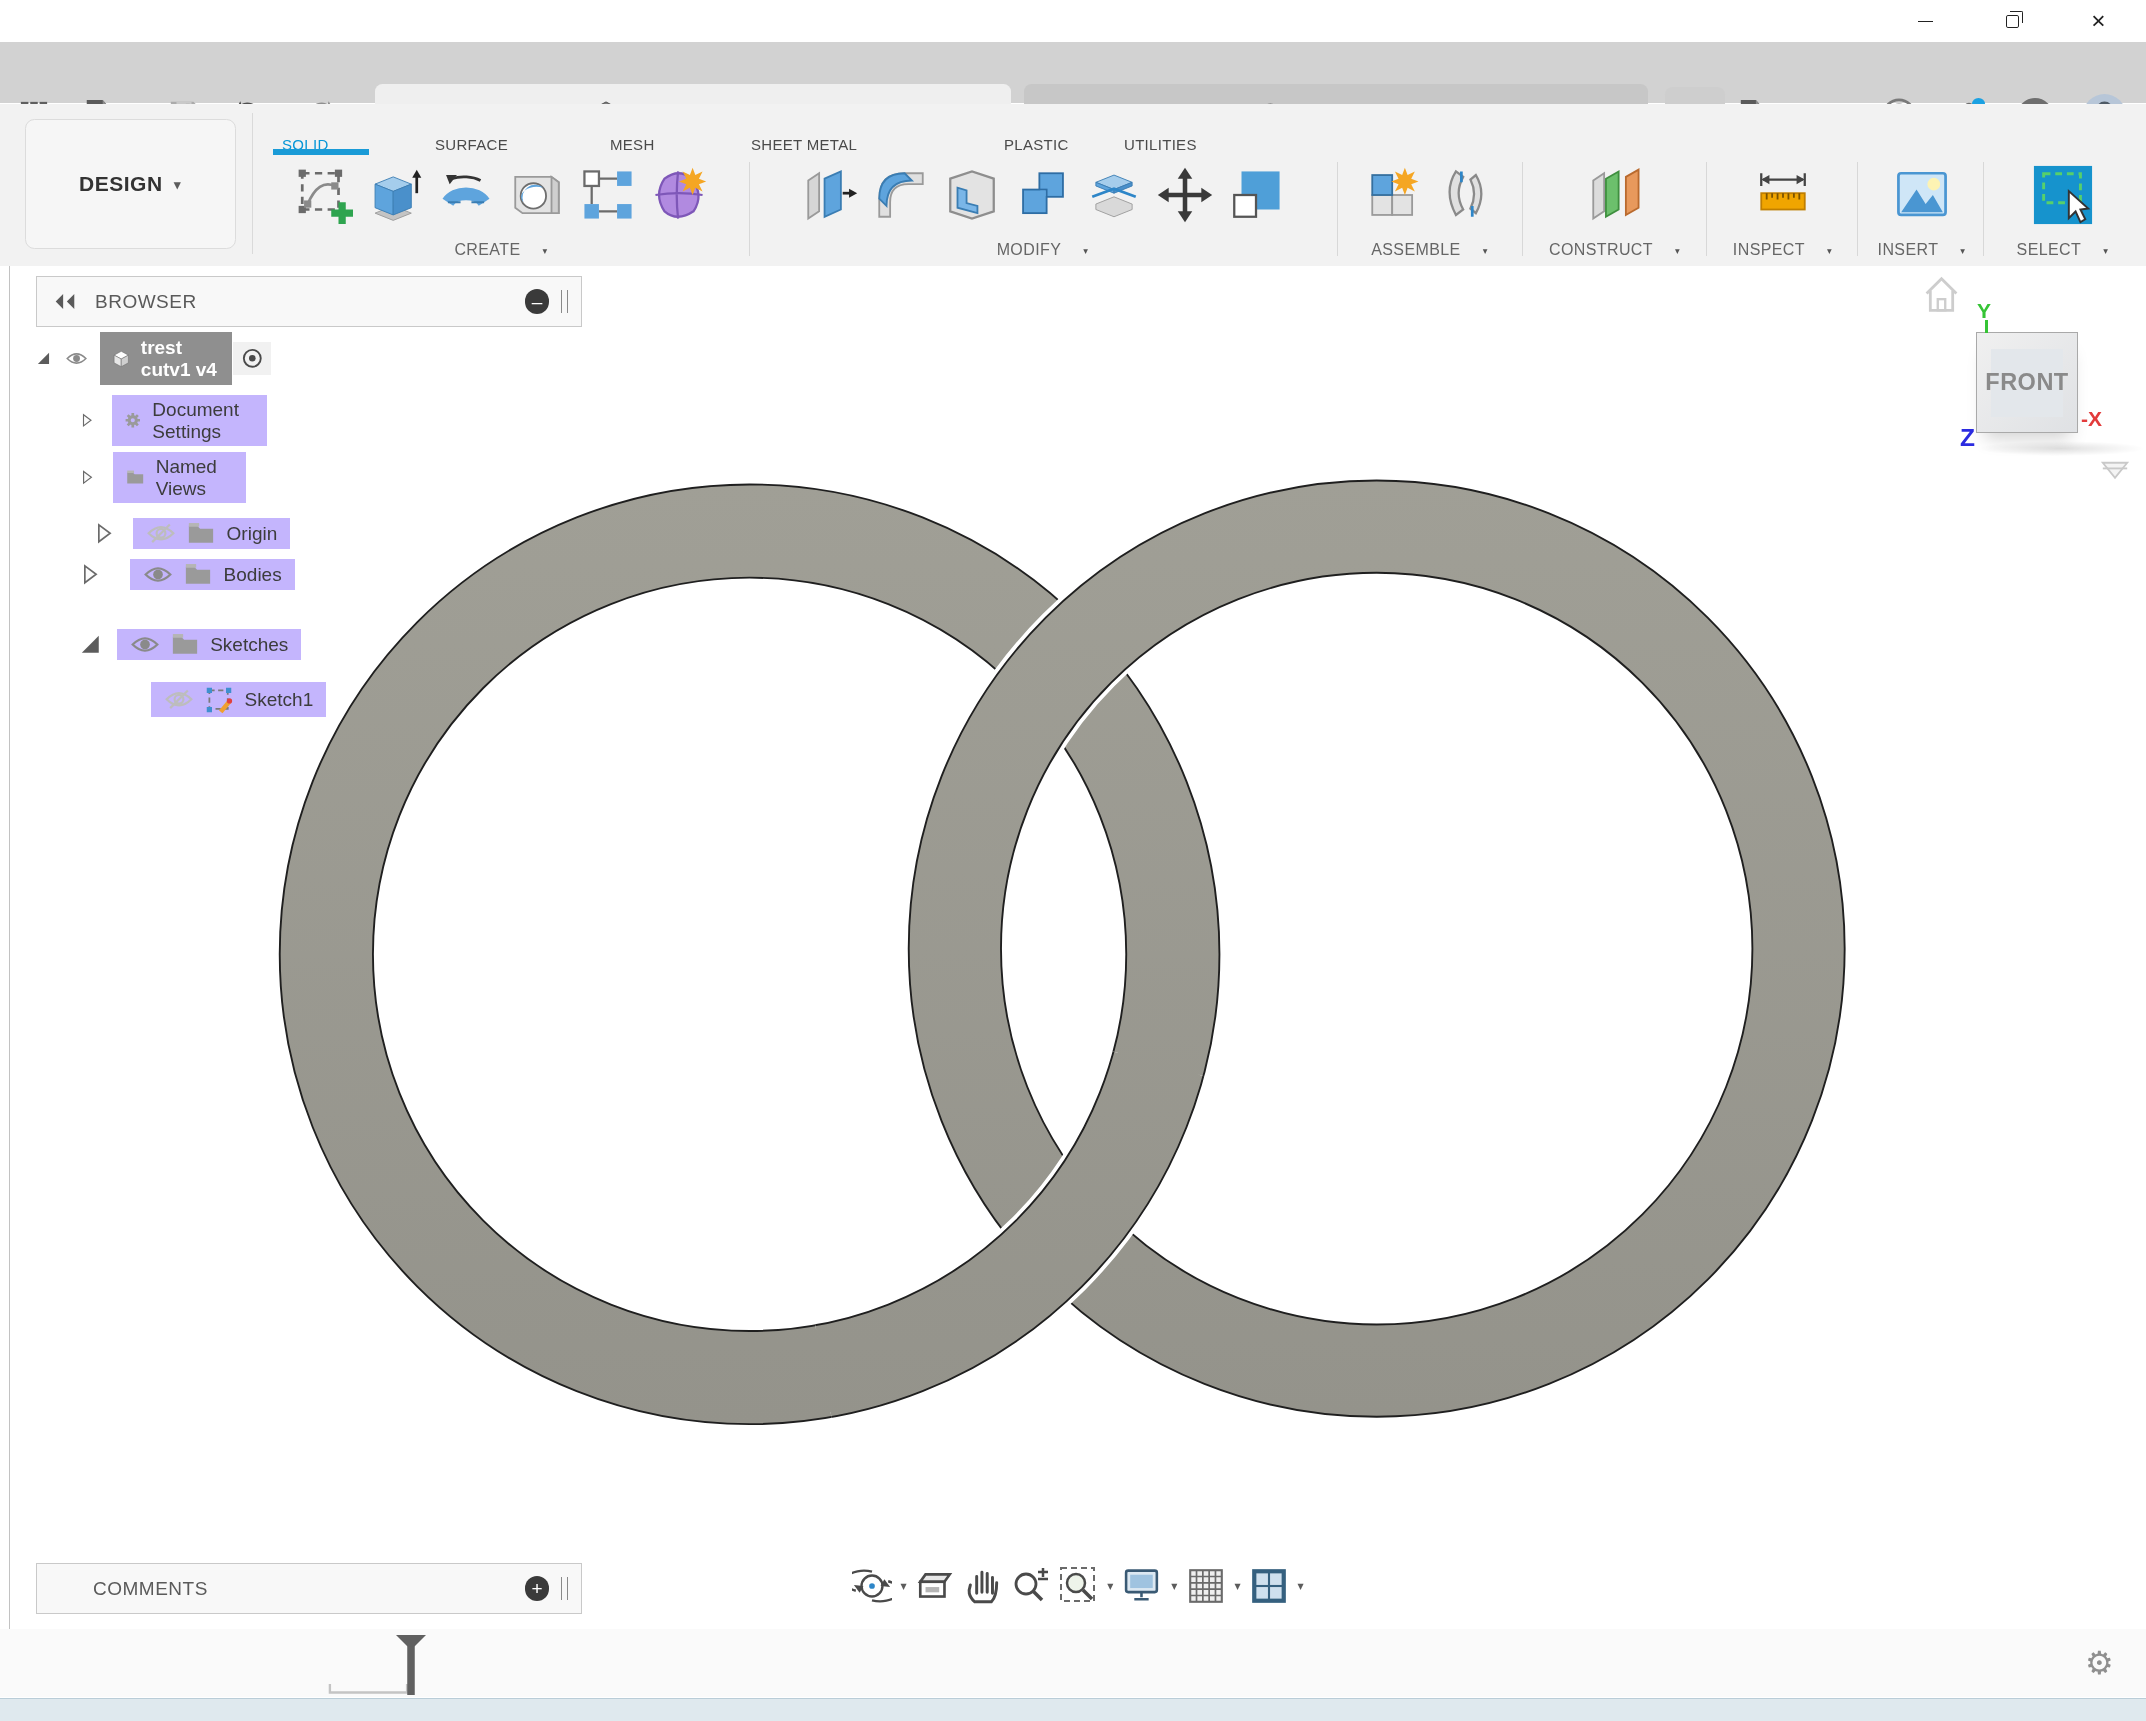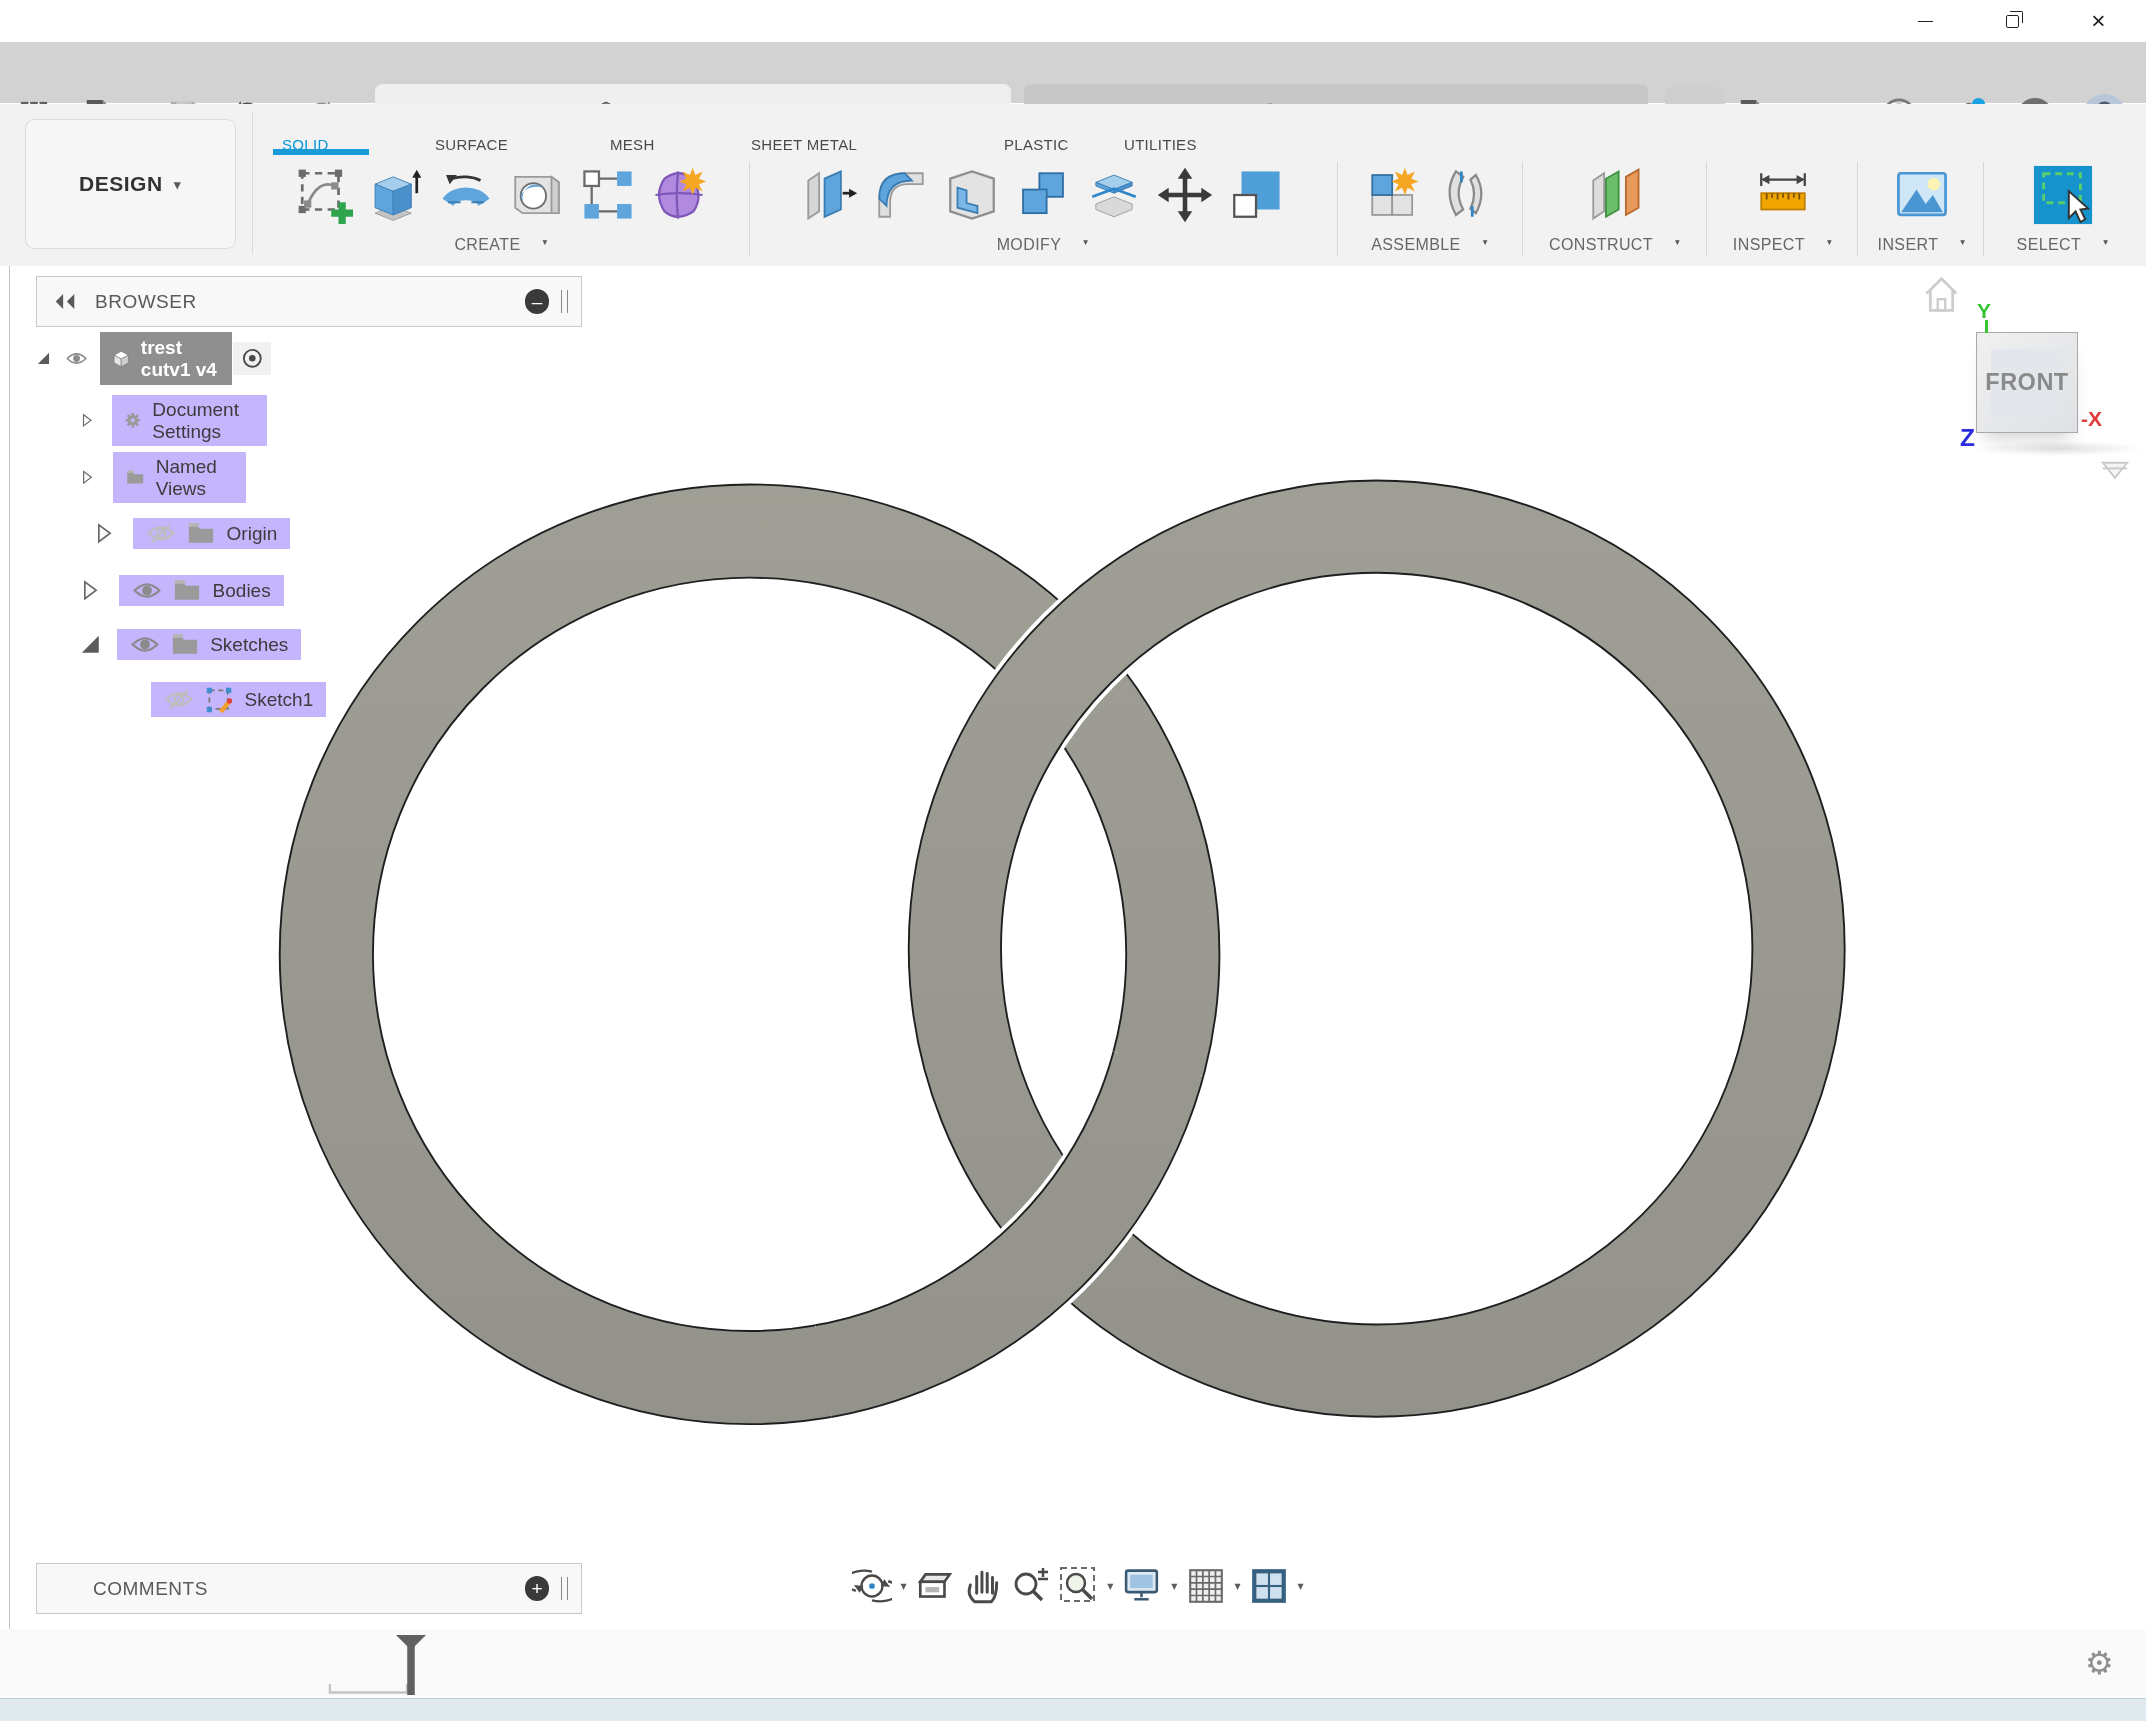--- a/index.html
+++ b/index.html
@@ -31,21 +31,21 @@
   
   .ribbon { left:0; top:104px; width:2147px; height:163px; background:#f2f2f2; border-bottom:0.9px solid #cfcfcf; }
   .design-btn { left:24.5px; top:15px; width:211px; height:130px; background:#f6f6f6;
     border:1.9px solid #dcdcdc; border-radius:9.4px; display:flex; align-items:center; justify-content:center;
     gap:11.3px; font-size:21px; font-weight:bold; color:#333; letter-spacing:0.5px; }
   .rtab { top:9.4px; height:40px; display:flex; align-items:flex-end; font-size:15px; color:#4a4a4a; letter-spacing:0.3px; }
   .rtab.active { color:#0696d7; }
   .rtab-underline { top:45px; height:5.6px; background:#1a9bd7; }
   .rgroup { top:49px; height:111px; display:flex; flex-direction:column; align-items:center; }
   .rgroup-icons { flex:1; display:flex; align-items:center; gap:13px; }
-  .rgroup-label { height:28px; display:flex; align-items:flex-start; gap:22px; font-size:16px; color:#666; letter-spacing:0.4px; }
+  .rgroup-label { height:28px; display:flex; align-items:center; gap:22px; font-size:16px; color:#666; letter-spacing:0.4px; }
   .rgroup-label .caret { font-size:9.4px; color:#555; }
   .gsep { top:58px; width:0.9px; height:94px; background:#d8d8d8; }
   
   .canvas { left:0; top:266px; width:2147px; height:1434px; background:#ffffff; }
   .left-edge { left:9.4px; top:266px; width:0.9px; height:1430px; background:#c2c2c2; }
   
   .panel-hdr { width:546px; height:51px; background:#f8f8f8; border:1.9px solid #c9c9c9;
     display:flex; align-items:center; }
   .panel-title { font-size:19px; color:#5a5a5a; letter-spacing:0.5px; }
   .badge { width:24.5px; height:24.5px; background:#3a3a3a; color:#fff; border-radius:50%;
@@ -505,21 +505,21 @@
         <path d="M27 2 L7 22" stroke="#bdbdbd" stroke-width="2.5"></path>
       </svg>
       <svg width="28" height="22.6" viewBox="0 0 30 24">
         <path d="M2 4 h9 l3 3 h14 v15 h-26 z" fill="#9a9a9a"></path>
         <rect x="2" y="1" width="11" height="4" fill="#b5b5b5"></rect>
       </svg>
       <span>Origin</span>
     </div>
   </div>
 
-  <div class="abs trow" style="top:232px; left:81px;">
+  <div class="abs trow" style="top:216px; left:81px;gap:11px;">
     <svg width="19" height="22.6" viewBox="0 0 20 24" style="margin-right:19px;">
       <polygon points="4,3 4,21 16,12" fill="#fbfbfb" stroke="#6a6a6a" stroke-width="1.8"></polygon>
     </svg>
     <div class="chip">
       <svg width="30" height="21" viewBox="0 0 34 22">
         <path d="M3 11 Q17 -3 31 11 Q17 25 3 11 Z" fill="none" stroke="#8a8a8a" stroke-width="2.5"></path>
         <circle cx="17" cy="11" r="5.5" fill="#8a8a8a"></circle>
       </svg>
       <svg width="28" height="22.6" viewBox="0 0 30 24">
         <path d="M2 4 h9 l3 3 h14 v15 h-26 z" fill="#9a9a9a"></path>

